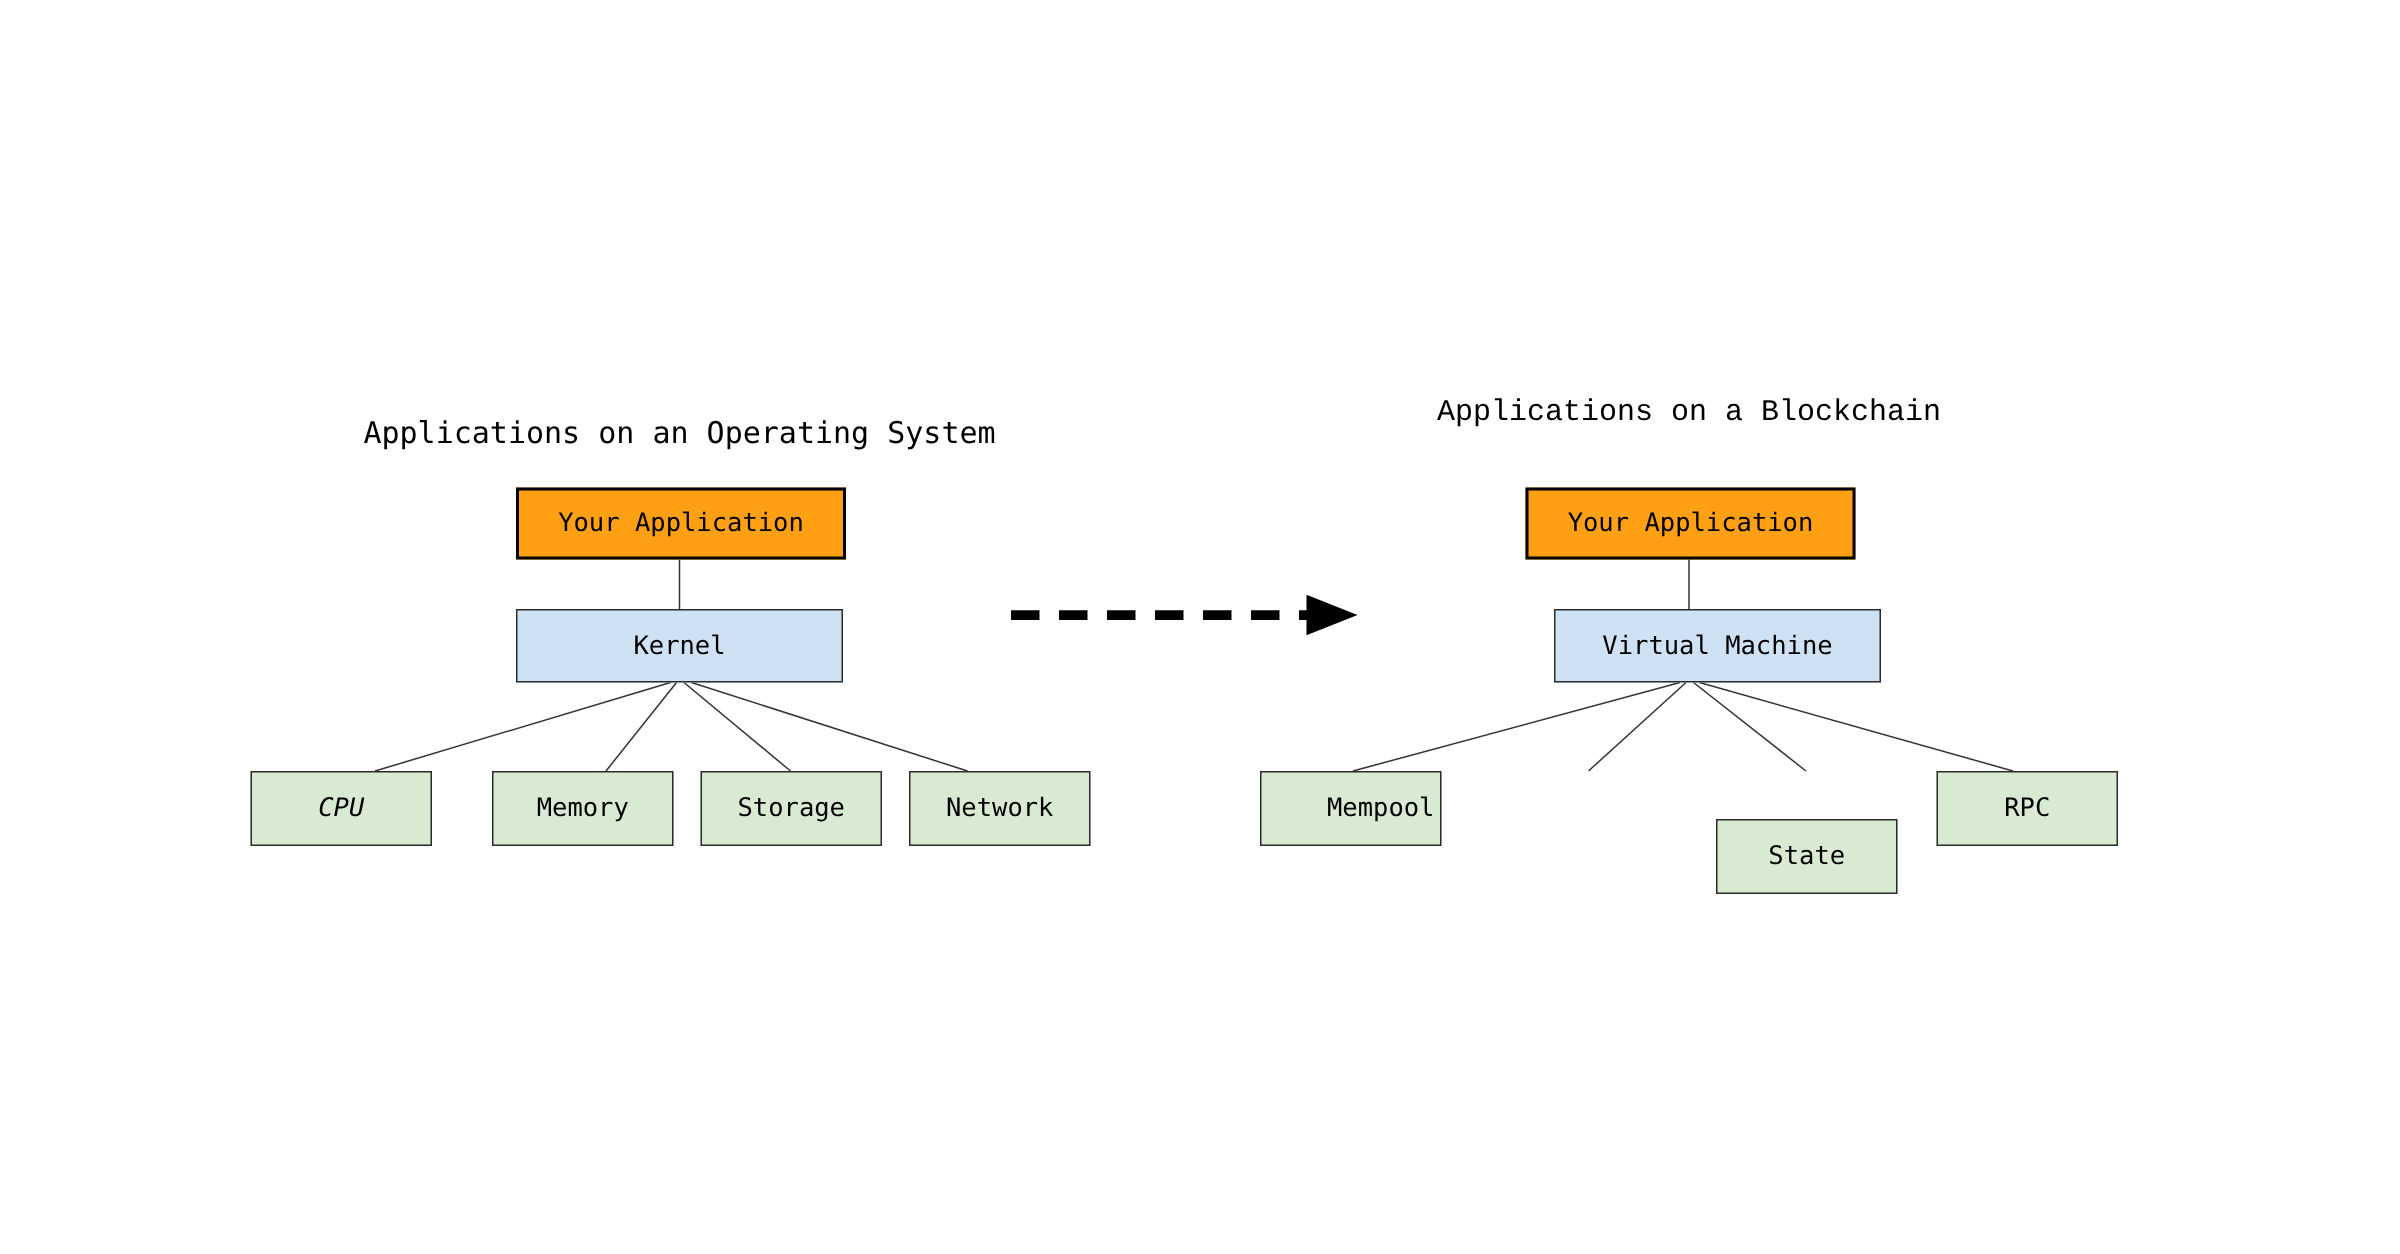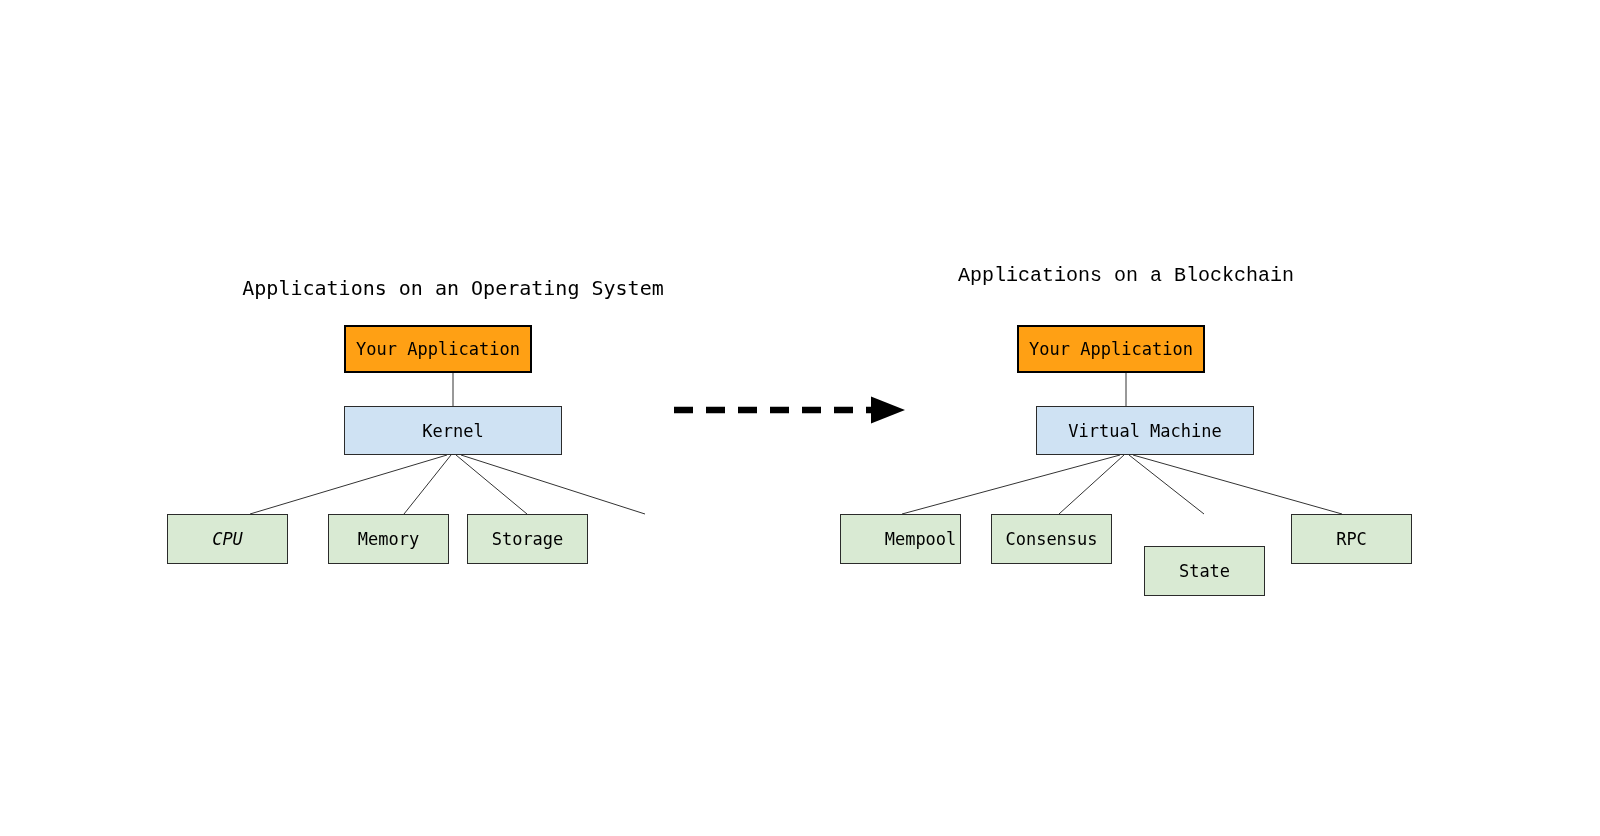--- a/index.html
+++ b/index.html
@@ -27,21 +27,21 @@
   .node {
     position: absolute;
     display: flex;
     align-items: center;
     justify-content: center;
     font-size: 17px;
     white-space: nowrap;
     box-sizing: border-box;
   }
   .app-box {
-    width: 188px;
+    width: 220px;
     height: 48px;
     top: 325px;
     background: var(--app-fill, #FFA014);
     border: 2px solid var(--app-border, #000000);
   }
   .mid-box {
     width: 218px;
     height: 49px;
     top: 406px;
     background: var(--mid-fill, #CFE2F3);
@@ -102,25 +102,25 @@
 
   <div class="diagram-title" style="left:153px; top:278px;">Applications on an Operating System</div>
 
   <div class="node app-box" style="left:344px;">Your Application</div>
 
   <div class="node mid-box" style="left:344px;">Kernel</div>
 
   <div class="node leaf-box" style="left:167px;font-style:italic;">CPU</div>
   <div class="node leaf-box" style="left:328px;">Memory</div>
   <div class="node leaf-box" style="left:467px;">Storage</div>
+  <div class="node leaf-box" style="left:606px;">Network</div>
 
   <div class="diagram-title" style="left:826px; top:266px;font-family:Liberation Mono, monospace;">Applications on a Blockchain</div>
 
   <div class="node app-box" style="left:1017px;">Your Application</div>
 
   <div class="node mid-box" style="left:1036px;">Virtual Machine</div>
 
   <div class="node leaf-box" style="left:840px;padding-left:40px;">Mempool</div>
-  <div class="node leaf-box" style="left:991px;">Consensus</div>
   <div class="node leaf-box" style="left:1144px;margin-top:32px;">State</div>
   <div class="node leaf-box" style="left:1291px;">RPC</div>
 
 </div>
 
 </body></html>

